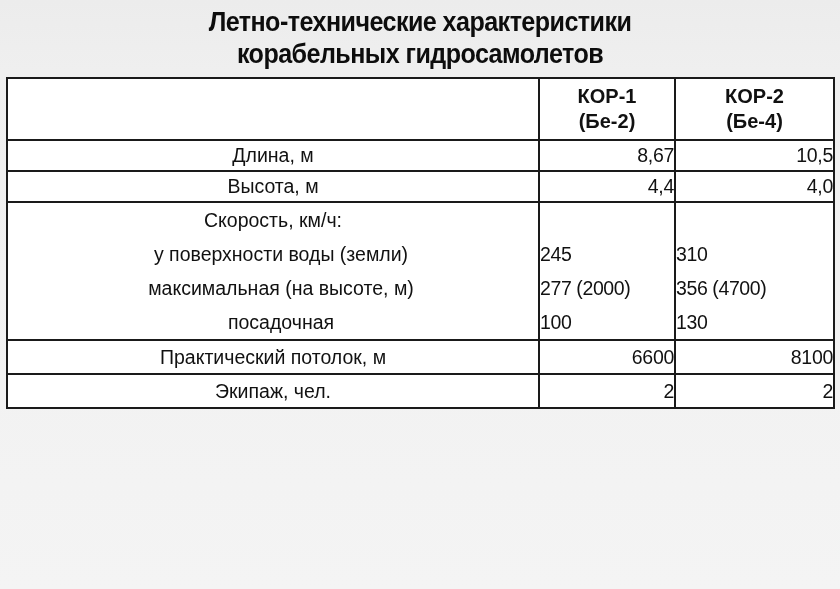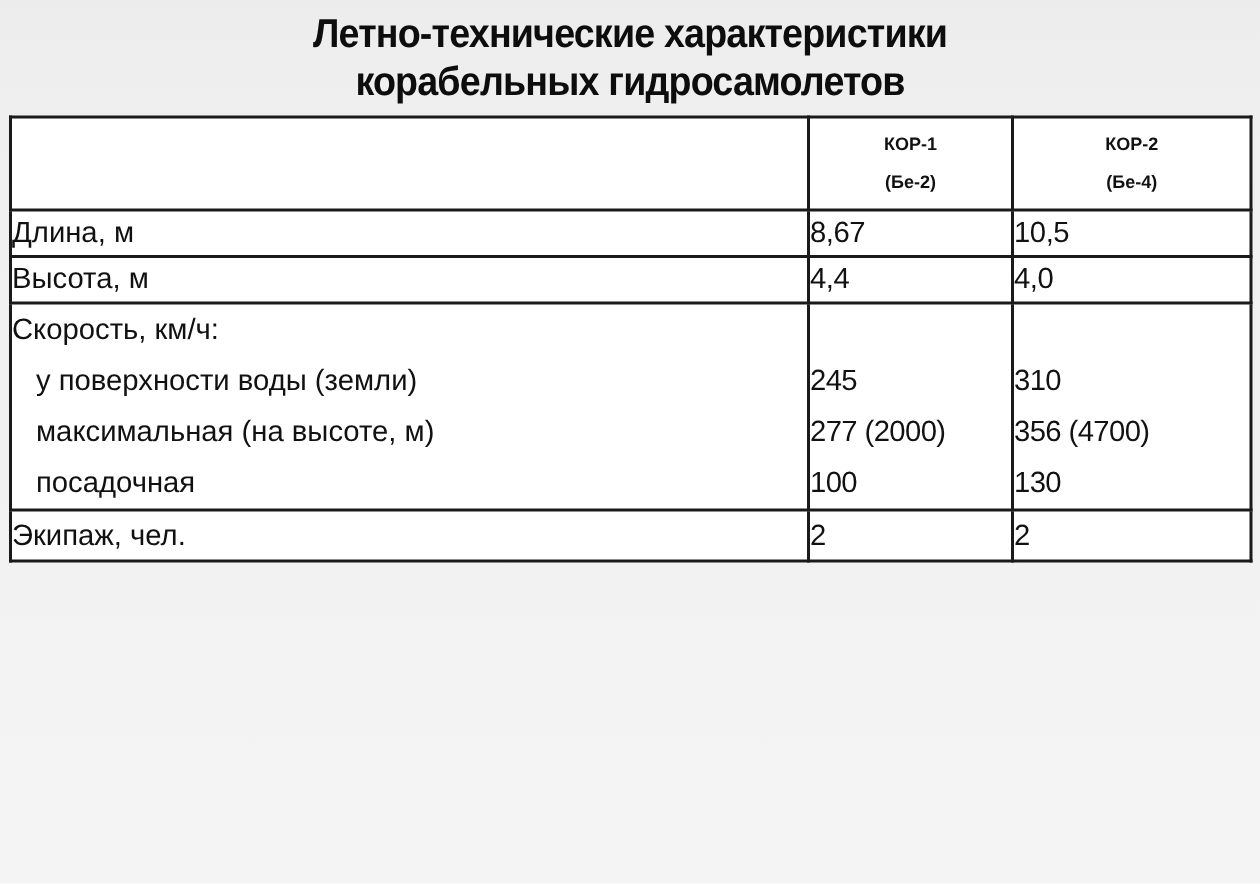--- a/index.html
+++ b/index.html
@@ -52,35 +52,35 @@
       border: 2px solid #1a1a1a;
       padding: 0;
       vertical-align: middle;
     }
     table.specs col.c-label { width: 532px; }
     table.specs col.c-kor1 { width: 136px; }
     table.specs col.c-kor2 { width: 159px; }
     th.head {
       height: 60px;
       font-weight: bold;
-      font-size: 12px;
+      font-size: 20px;
       line-height: 25px;
       text-align: center;
       padding-top: 2px;
     }
     th.head-blank {
       height: 60px;
     }
     td.label {
       padding-left: 14px;
-      text-align: left;
+      text-align: center;
       white-space: nowrap;
     }
     td.val {
-      text-align: left;
+      text-align: right;
       white-space: nowrap;
       letter-spacing: -0.3px;
     }
     tr.r31 td { height: 29px; }
     tr.r34 td { height: 32px; }
     tr.r38 td { height: 36px; }
     td.speed-block {
       vertical-align: top;
       padding-top: 6px;
     }
@@ -151,18 +151,23 @@
         <div class="speed-line val">100</div>
       </td>
       <td class="speed-block">
         <div class="speed-line val"></div>
         <div class="speed-line val">310</div>
         <div class="speed-line val">356 (4700)</div>
         <div class="speed-line val">130</div>
       </td>
     </tr>
     <tr class="r34">
+      <td class="label">Практический потолок, м</td>
+      <td class="val">6600</td>
+      <td class="val">8100</td>
+    </tr>
+    <tr class="r34">
       <td class="label">Экипаж, чел.</td>
       <td class="val">2</td>
       <td class="val">2</td>
     </tr>
   </tbody>
 </table>
 
 </body></html>

